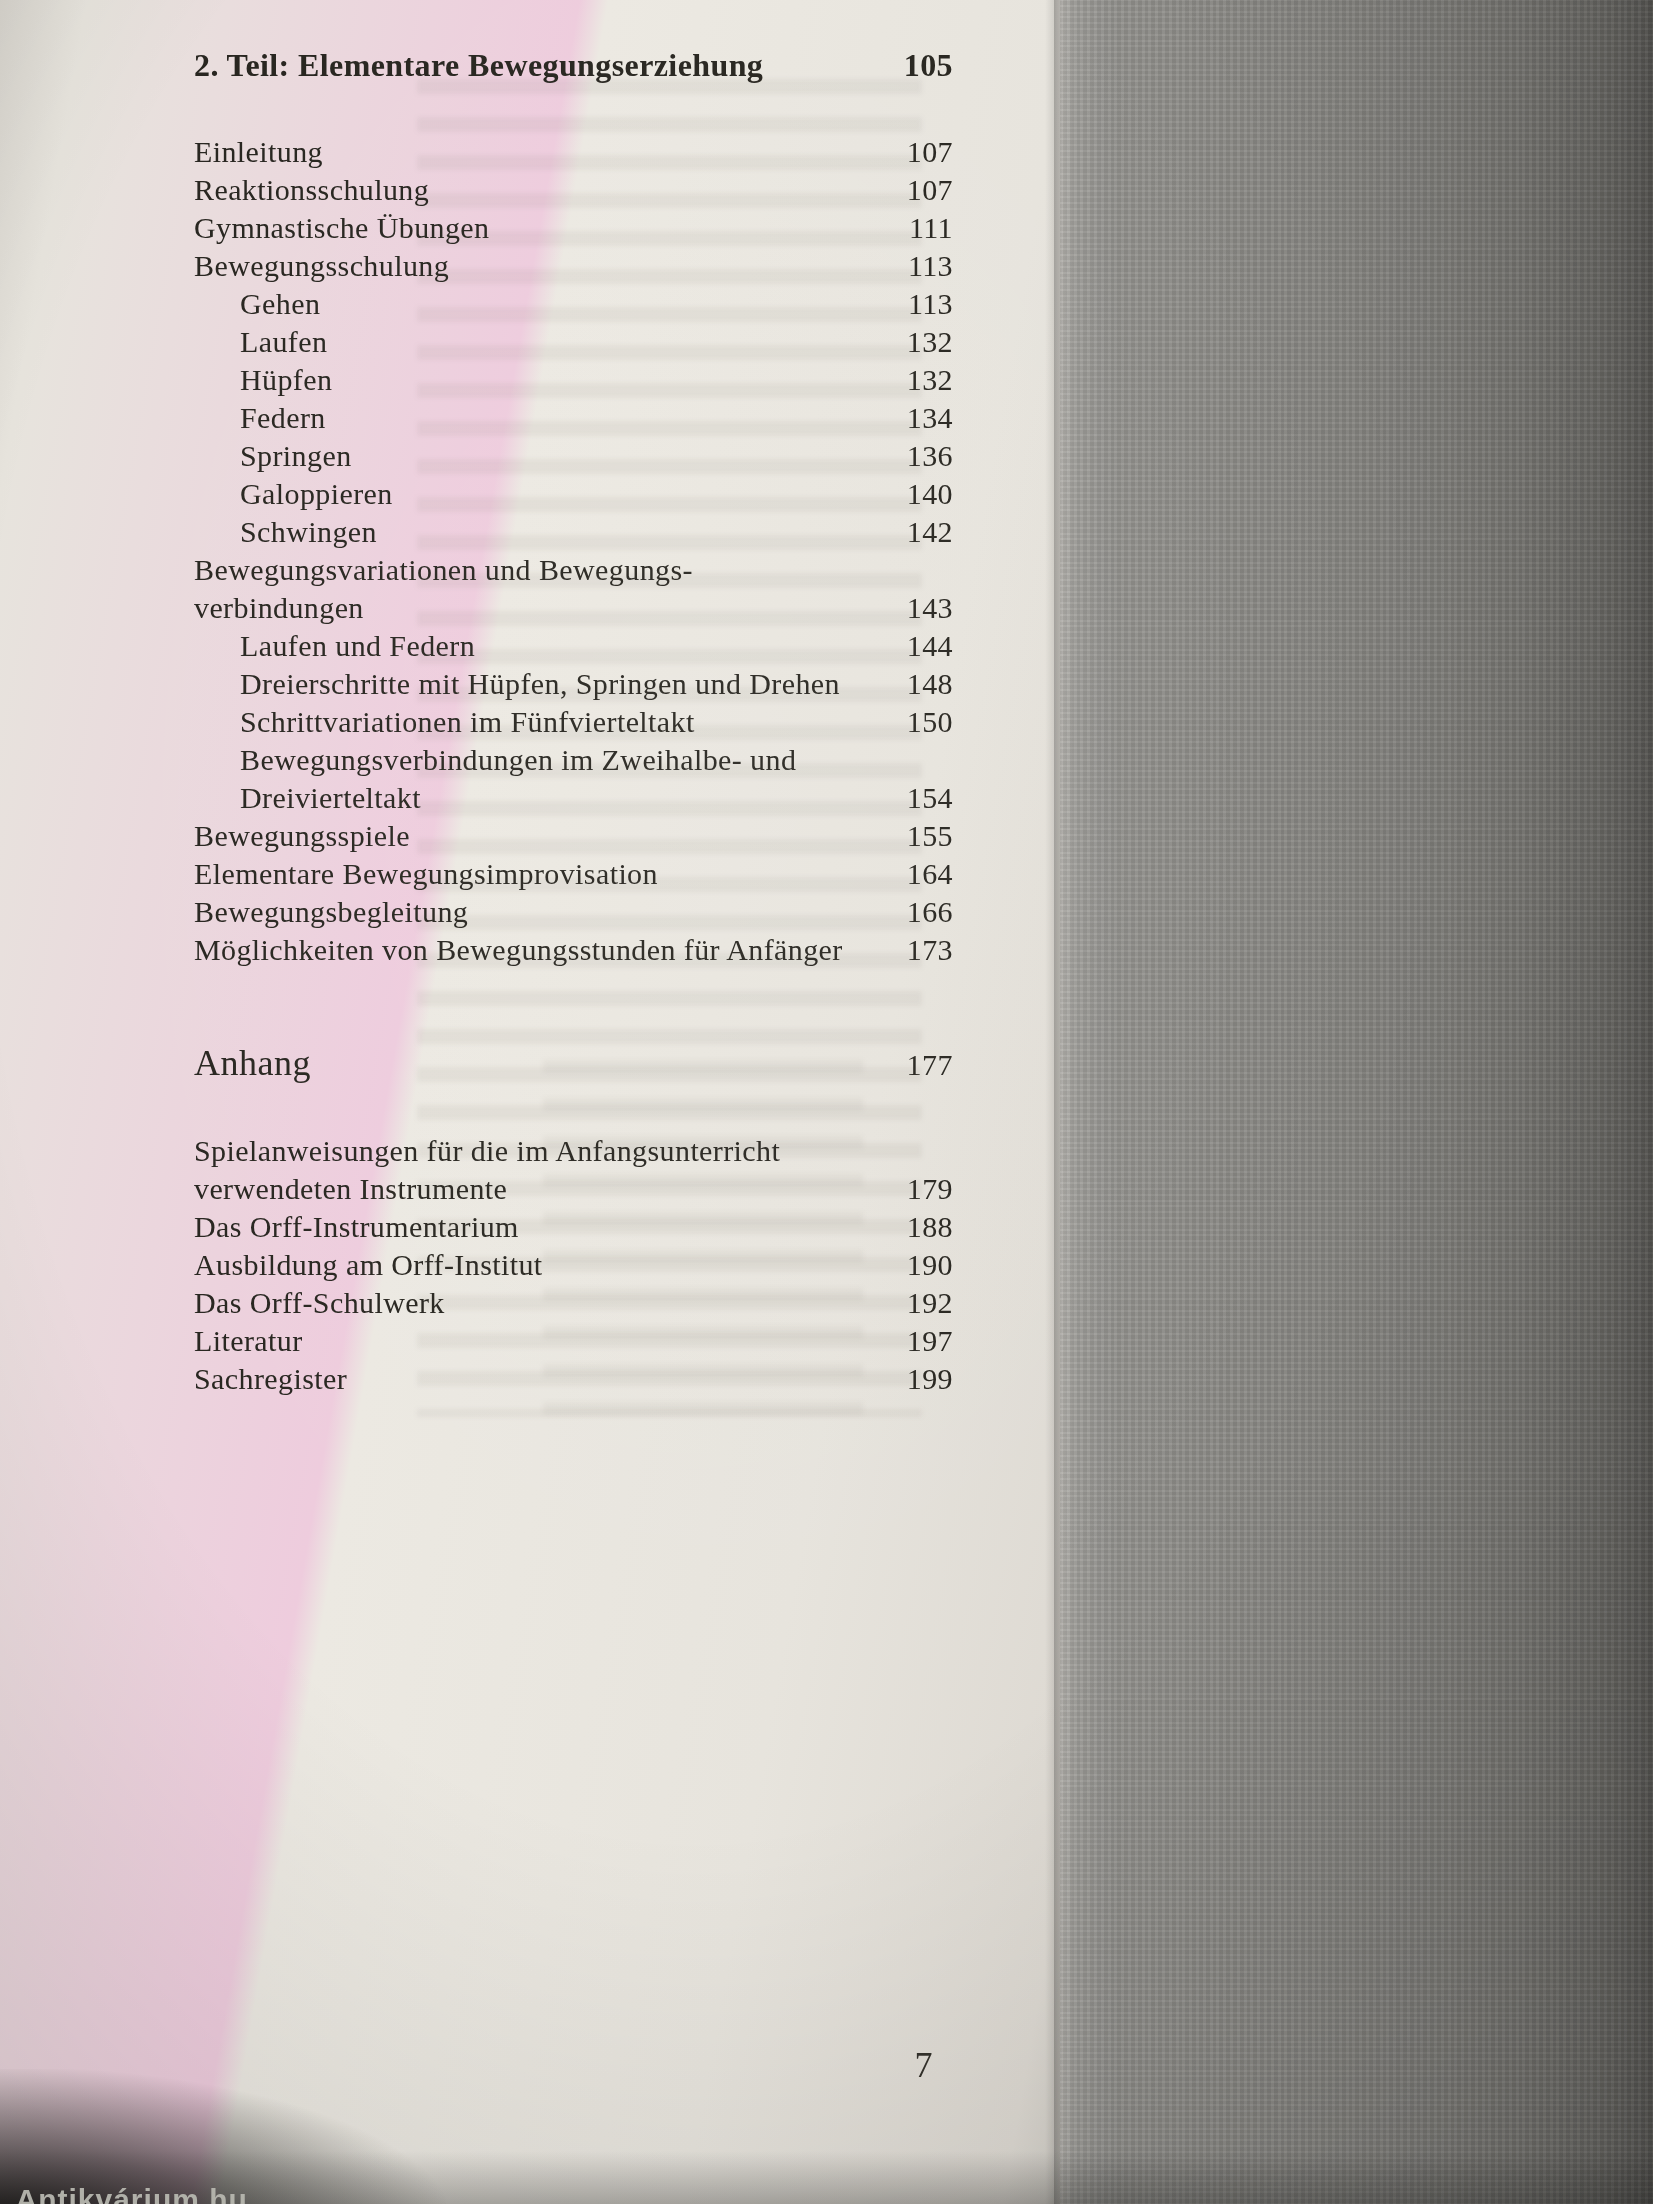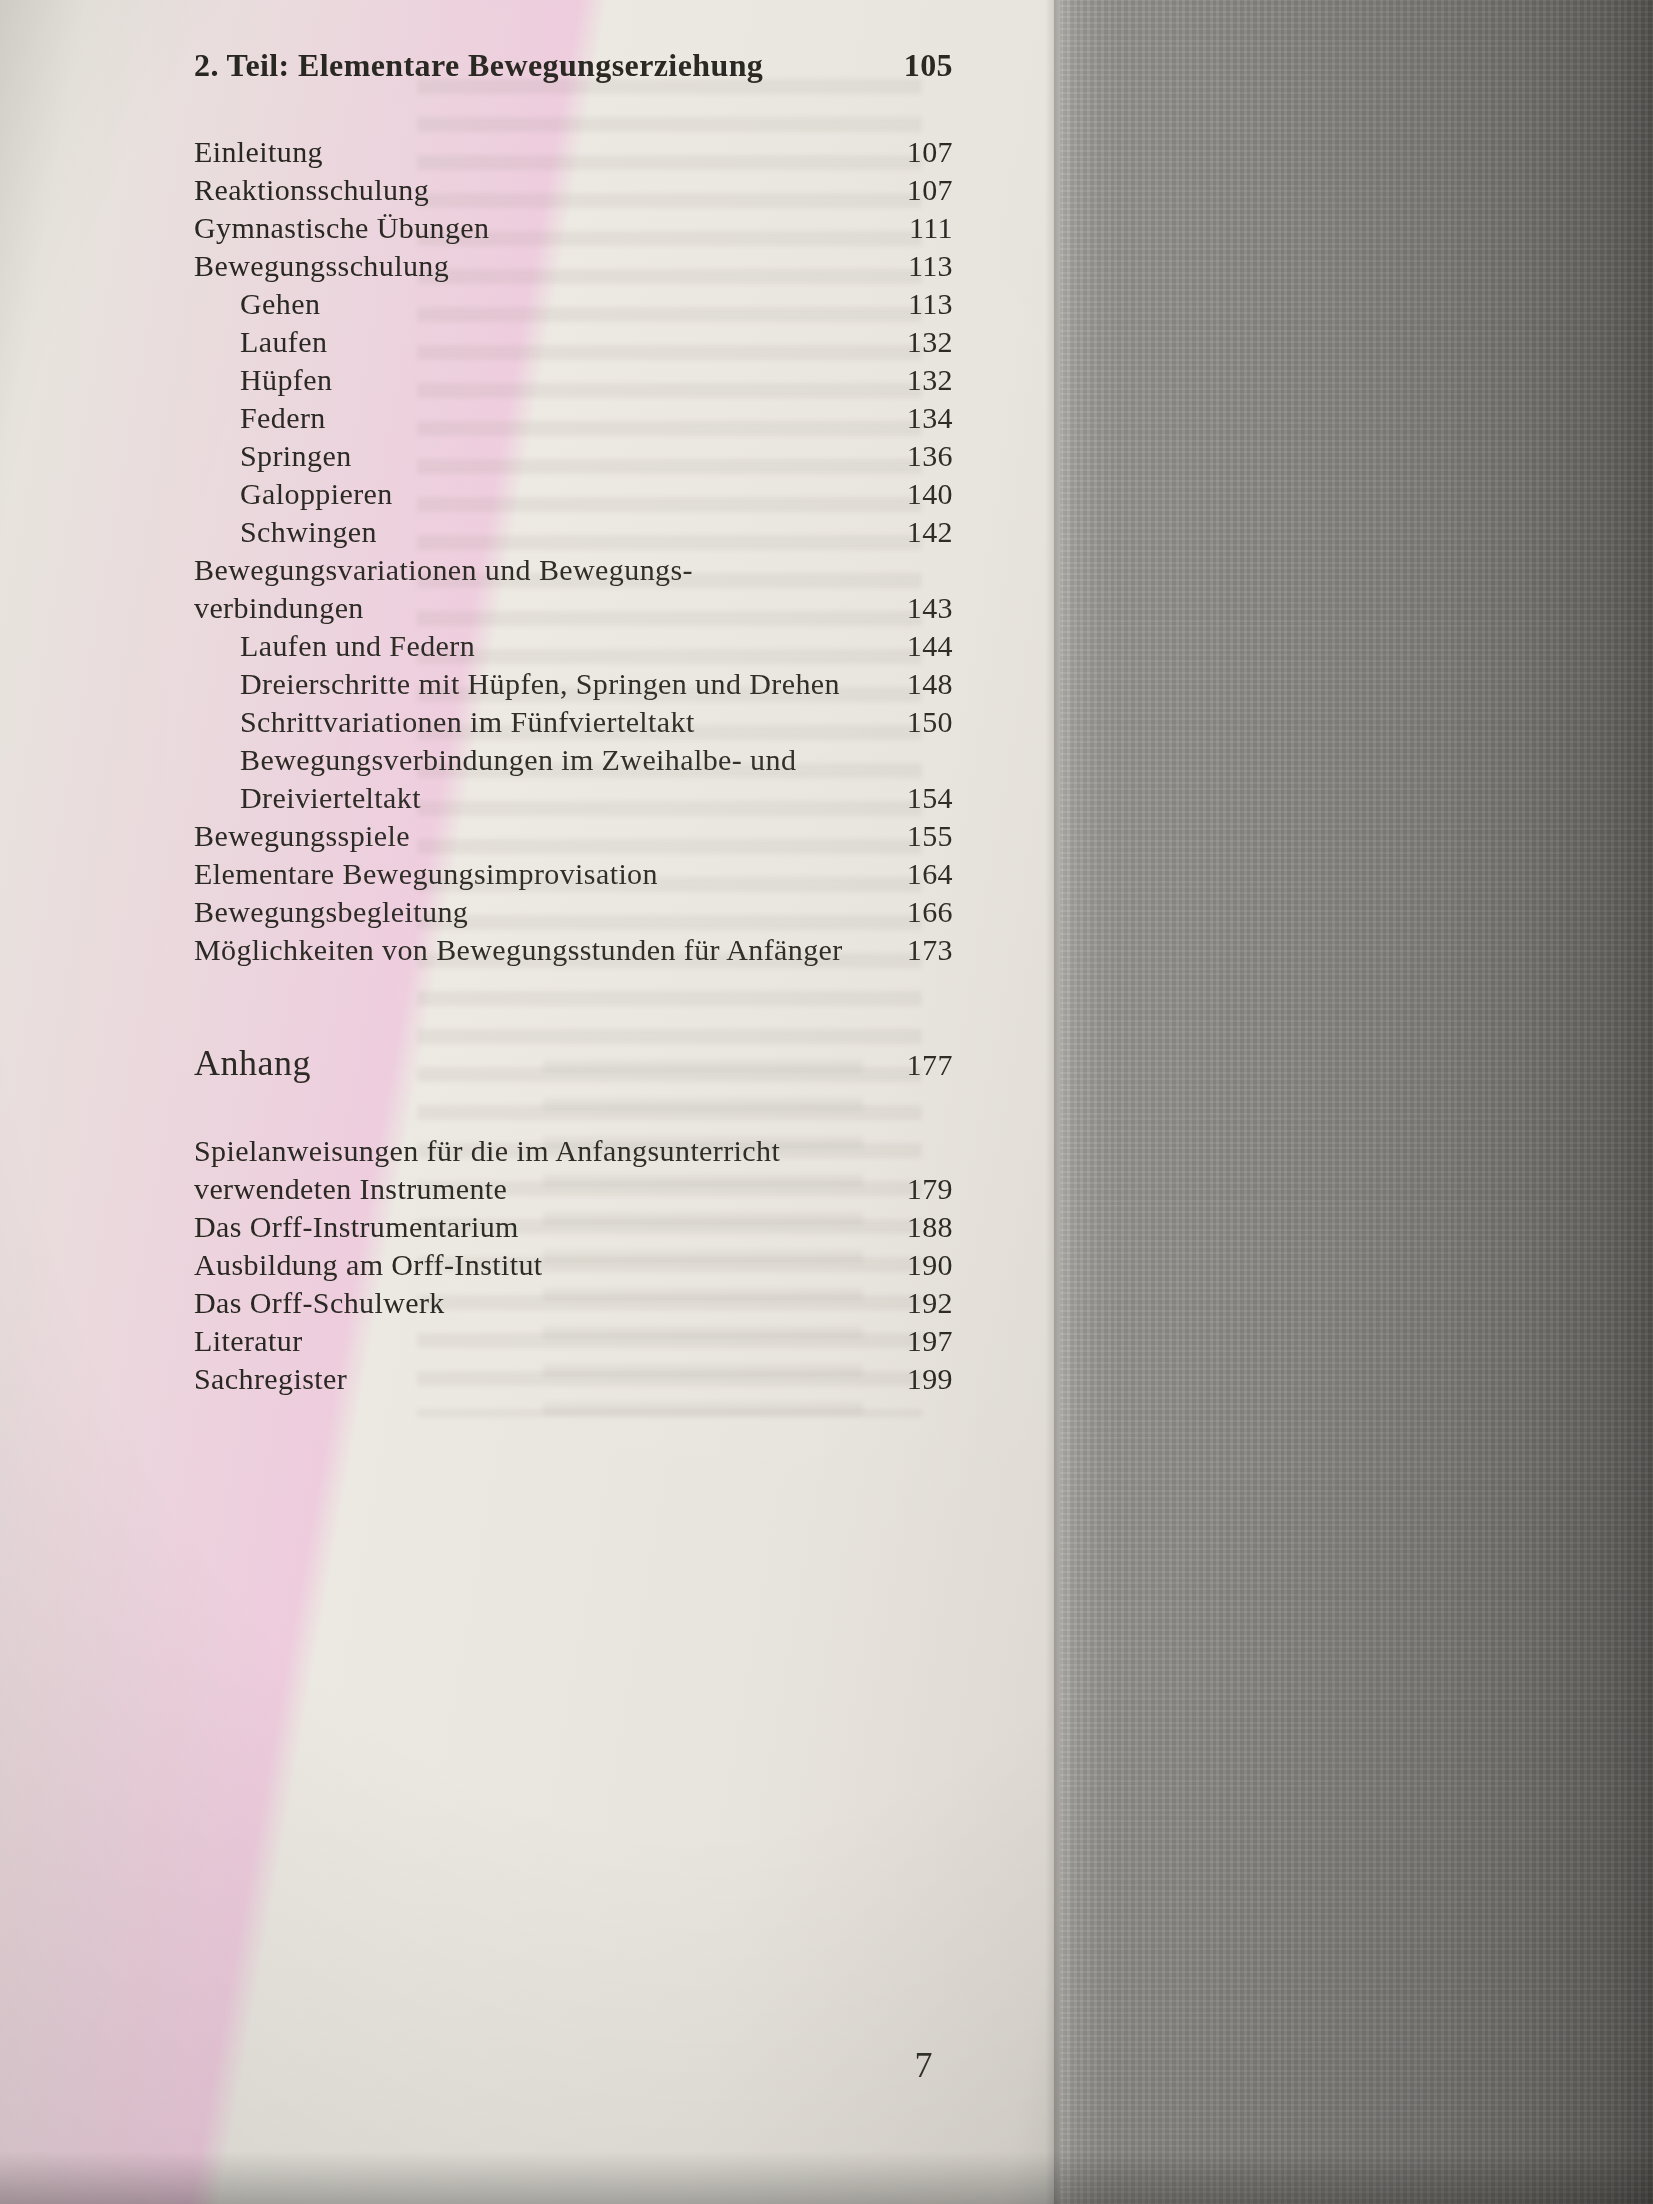--- a/index.html
+++ b/index.html
@@ -250,15 +250,18 @@
           <span class="toc-label">Sachregister</span>
           <span class="toc-page">199</span>
         </div>
       </div>
   </div>
 
   <div class="folio">7</div>
 
   <div class="vignette"></div>
   <div class="bottom-shade"></div>
+  <div class="corner-shadow">
+    <div class="watermark">Antikvárium.hu</div>
+  </div>
 
 </div>
 
 
 </body></html>

